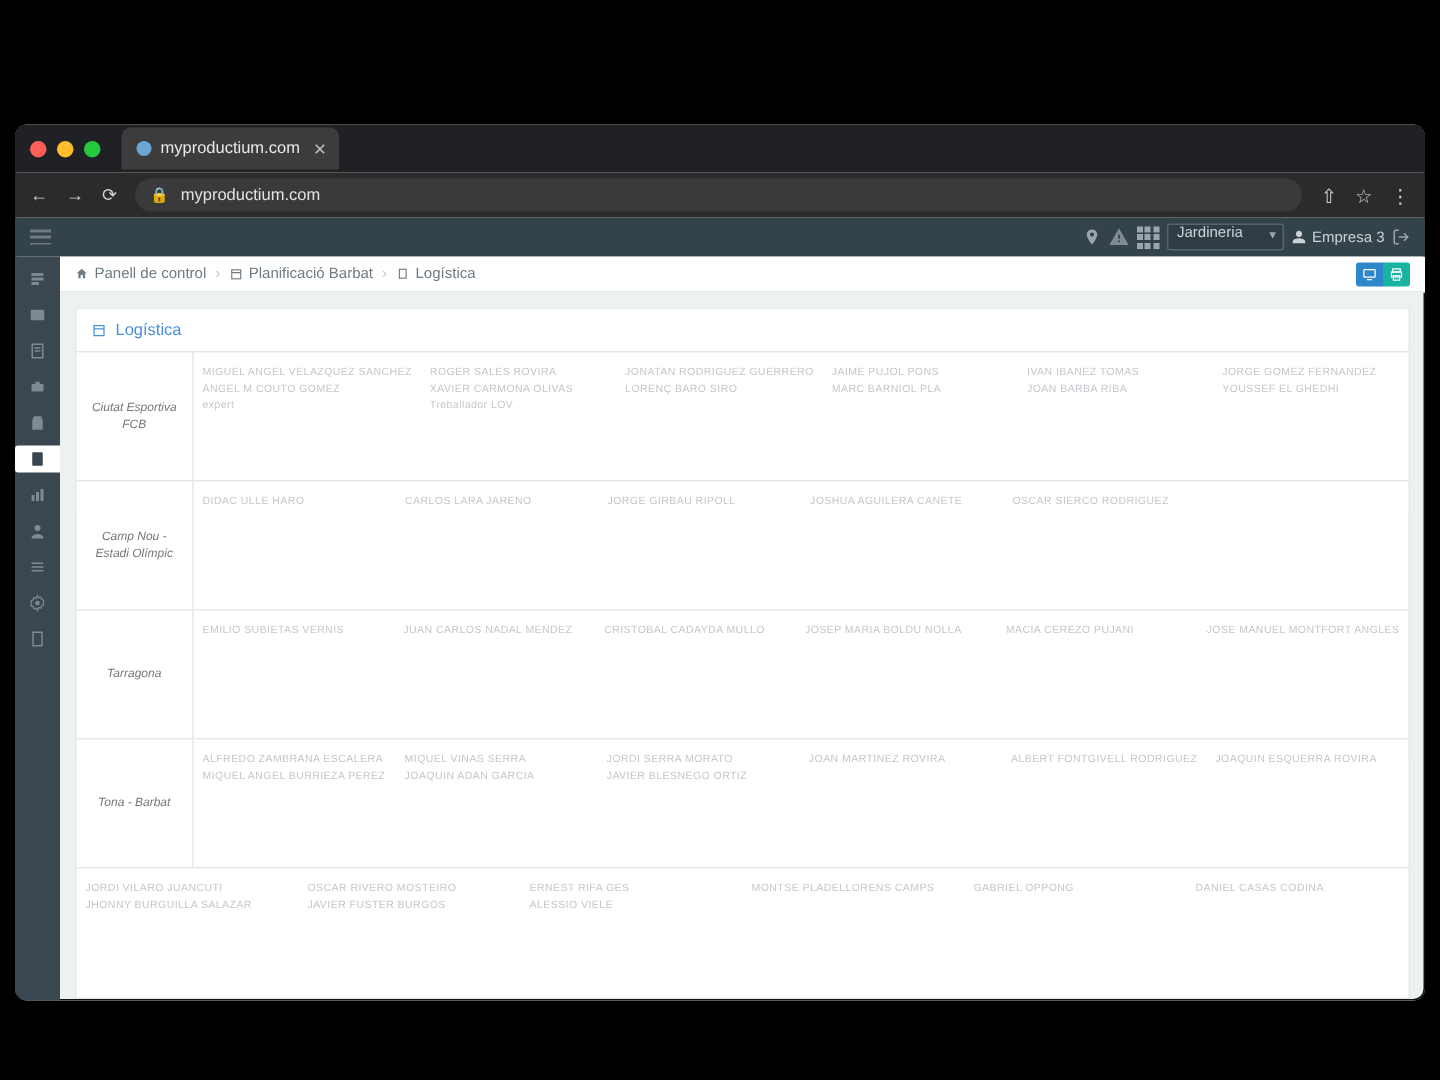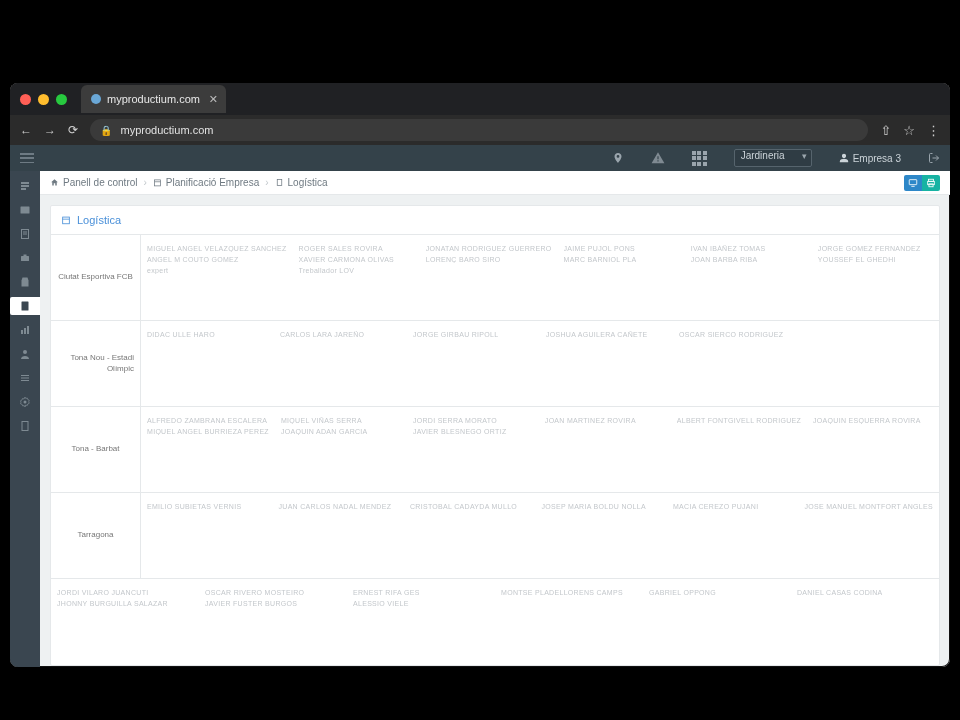--- a/index.html
+++ b/index.html
@@ -40,21 +40,21 @@
   .nav-icn{color:#cfcfcf;}
   .addr{flex:1;display:flex;align-items:center;gap:8px;background:#3a3a3a;border-radius:14px;height:22px;padding:0 10px;color:#e2e2e2;font-size:11px;}
   .addr .lock{font-size:10px;}
   .addr-right{display:flex;gap:12px;color:#cfcfcf;font-size:13px;}
 
   
   .topbar{height:26px;background:var(--topbar);display:flex;align-items:center;justify-content:space-between;padding:0 10px;color:#d7dde1;font-size:10px;}
   .topbar-left{display:flex;align-items:center;gap:10px;}
   .burger{width:14px;height:10px;display:flex;flex-direction:column;justify-content:space-between;}
   .burger span{height:1.5px;background:#6e7b84;display:block;}
-  .topbar-right{display:flex;align-items:center;gap:27px;}
+  .topbar-right{display:flex;align-items:center;gap:5px;}
   .tb-icn{color:#9aa5ad;font-size:13px;}
   .tb-warn{color:#7f8a92;font-size:13px;}
   .tb-apps{display:grid;grid-template-columns:repeat(3,4px);grid-template-rows:repeat(3,4px);gap:1.5px;}
   .tb-apps span{background:#9aa5ad;}
   .tb-select{background:#2f3c44;border:1px solid #56646d;color:#cbd3d8;font-size:10px;height:18px;border-radius:2px;padding:0 18px 0 6px;position:relative;min-width:78px;}
   .tb-select::after{content:"▾";position:absolute;right:4px;top:1px;color:#9aa5ad;font-size:9px;}
   .tb-user{display:flex;align-items:center;gap:4px;color:#cbd3d8;font-size:10px;}
   .tb-exit{color:#9aa5ad;font-size:12px;}
 
   
@@ -74,21 +74,21 @@
   .cabtn.blue{background:#2d87c8;border-radius:2px 0 0 2px;}
   .cabtn.teal{background:#17b3a3;border-radius:0 2px 2px 0;}
 
   
   .content{flex:1;overflow:auto;padding:10px 10px 0 10px;}
   .panel{background:var(--panel);border:1px solid var(--border);border-radius:2px;}
   .panel-head{padding:8px 10px;border-bottom:1px solid var(--border);color:var(--link);font-size:11px;display:flex;align-items:center;gap:6px;}
   .grid{display:flex;flex-direction:column;}
   .row{display:flex;border-bottom:1px solid var(--border);min-height:86px;}
   .row:last-child{border-bottom:none;}
-  .row-label{width:90px;flex-shrink:0;border-right:1px solid var(--border);display:flex;align-items:center;justify-content:center;padding:6px;color:#777;font-size:8px;text-align:right;line-height:1.3;}
+  .row-label{width:78px;flex-shrink:0;border-right:1px solid var(--border);display:flex;align-items:center;justify-content:center;padding:6px;color:#777;font-size:8px;text-align:center;line-height:1.3;font-style:italic;}
   .cols{flex:1;display:grid;grid-template-columns:repeat(6,1fr);}
   .cell{padding:10px 6px;display:flex;flex-direction:column;gap:4px;font-size:7px;color:var(--muted-light);letter-spacing:0.3px;filter:blur(0.4px);}
   .cell span{white-space:nowrap;overflow:hidden;text-overflow:ellipsis;}
 
   svg{display:block;}
 </style>
 </head>
 <body>
 
 <div class="stage">
@@ -247,21 +247,21 @@
                   <path d="M12 3l9 8h-3v9h-4v-6h-4v6H6v-9H3l9-8z"></path>
                 </svg>
               <span>Panell de control</span>
             </span>
             <span class="sep">›</span>
             <span class="crumb">
               <svg width="9" height="9" viewBox="0 0 24 24" fill="none" stroke="#6f7a82" stroke-width="2">
                   <rect x="4" y="5" width="16" height="16"></rect>
                   <line x1="4" y1="10" x2="20" y2="10"></line>
                 </svg>
-              <span>Planificació Empresa</span>
+              <span>Planificació Barbat</span>
             </span>
             <span class="sep">›</span>
             <span class="crumb">
               <svg width="9" height="9" viewBox="0 0 24 24" fill="none" stroke="#6f7a82" stroke-width="2">
                   <rect x="6" y="4" width="12" height="16"></rect>
                 </svg>
               <span>Logística</span>
             </span>
           </div>
           <div class="crumb-actions">
@@ -316,38 +316,61 @@
                       <span>IVAN IBÁÑEZ TOMAS</span>
                       <span>JOAN BARBA RIBA</span>
                     </div>
                     <div class="cell">
                       <span>JORGE GOMEZ FERNANDEZ</span>
                       <span>YOUSSEF EL GHEDHI</span>
                     </div>
                   </div>
                 </div>
                 <div class="row">
-                  <div class="row-label">Tona Nou - Estadi Olímpic</div>
+                  <div class="row-label">Camp Nou - Estadi Olímpic</div>
                   <div class="cols">
                     <div class="cell">
                       <span>DIDAC ULLE HARO</span>
                     </div>
                     <div class="cell">
                       <span>CARLOS LARA JAREÑO</span>
                     </div>
                     <div class="cell">
                       <span>JORGE GIRBAU RIPOLL</span>
                     </div>
                     <div class="cell">
                       <span>JOSHUA AGUILERA CAÑETE</span>
                     </div>
                     <div class="cell">
                       <span>OSCAR SIERCO RODRIGUEZ</span>
                     </div>
                     <div class="cell"></div>
+                  </div>
+                </div>
+                <div class="row">
+                  <div class="row-label">Tarragona</div>
+                  <div class="cols">
+                    <div class="cell">
+                      <span>EMILIO SUBIETAS VERNIS</span>
+                    </div>
+                    <div class="cell">
+                      <span>JUAN CARLOS NADAL MENDEZ</span>
+                    </div>
+                    <div class="cell">
+                      <span>CRISTOBAL CADAYDA MULLO</span>
+                    </div>
+                    <div class="cell">
+                      <span>JOSEP MARIA BOLDU NOLLA</span>
+                    </div>
+                    <div class="cell">
+                      <span>MACIA CEREZO PUJANI</span>
+                    </div>
+                    <div class="cell">
+                      <span>JOSE MANUEL MONTFORT ANGLES</span>
+                    </div>
                   </div>
                 </div>
                 <div class="row">
                   <div class="row-label">Tona - Barbat</div>
                   <div class="cols">
                     <div class="cell">
                       <span>ALFREDO ZAMBRANA ESCALERA</span>
                       <span>MIQUEL ANGEL BURRIEZA PEREZ</span>
                     </div>
                     <div class="cell">
@@ -363,43 +386,20 @@
                     </div>
                     <div class="cell">
                       <span>ALBERT FONTGIVELL RODRIGUEZ</span>
                     </div>
                     <div class="cell">
                       <span>JOAQUIN ESQUERRA ROVIRA</span>
                     </div>
                   </div>
                 </div>
                 <div class="row">
-                  <div class="row-label">Tarragona</div>
-                  <div class="cols">
-                    <div class="cell">
-                      <span>EMILIO SUBIETAS VERNIS</span>
-                    </div>
-                    <div class="cell">
-                      <span>JUAN CARLOS NADAL MENDEZ</span>
-                    </div>
-                    <div class="cell">
-                      <span>CRISTOBAL CADAYDA MULLO</span>
-                    </div>
-                    <div class="cell">
-                      <span>JOSEP MARIA BOLDU NOLLA</span>
-                    </div>
-                    <div class="cell">
-                      <span>MACIA CEREZO PUJANI</span>
-                    </div>
-                    <div class="cell">
-                      <span>JOSE MANUEL MONTFORT ANGLES</span>
-                    </div>
-                  </div>
-                </div>
-                <div class="row">
                   <div class="cols">
                     <div class="cell">
                       <span>JORDI VILARO JUANCUTI</span>
                       <span>JHONNY BURGUILLA SALAZAR</span>
                     </div>
                     <div class="cell">
                       <span>OSCAR RIVERO MOSTEIRO</span>
                       <span>JAVIER FUSTER BURGOS</span>
                     </div>
                     <div class="cell">

